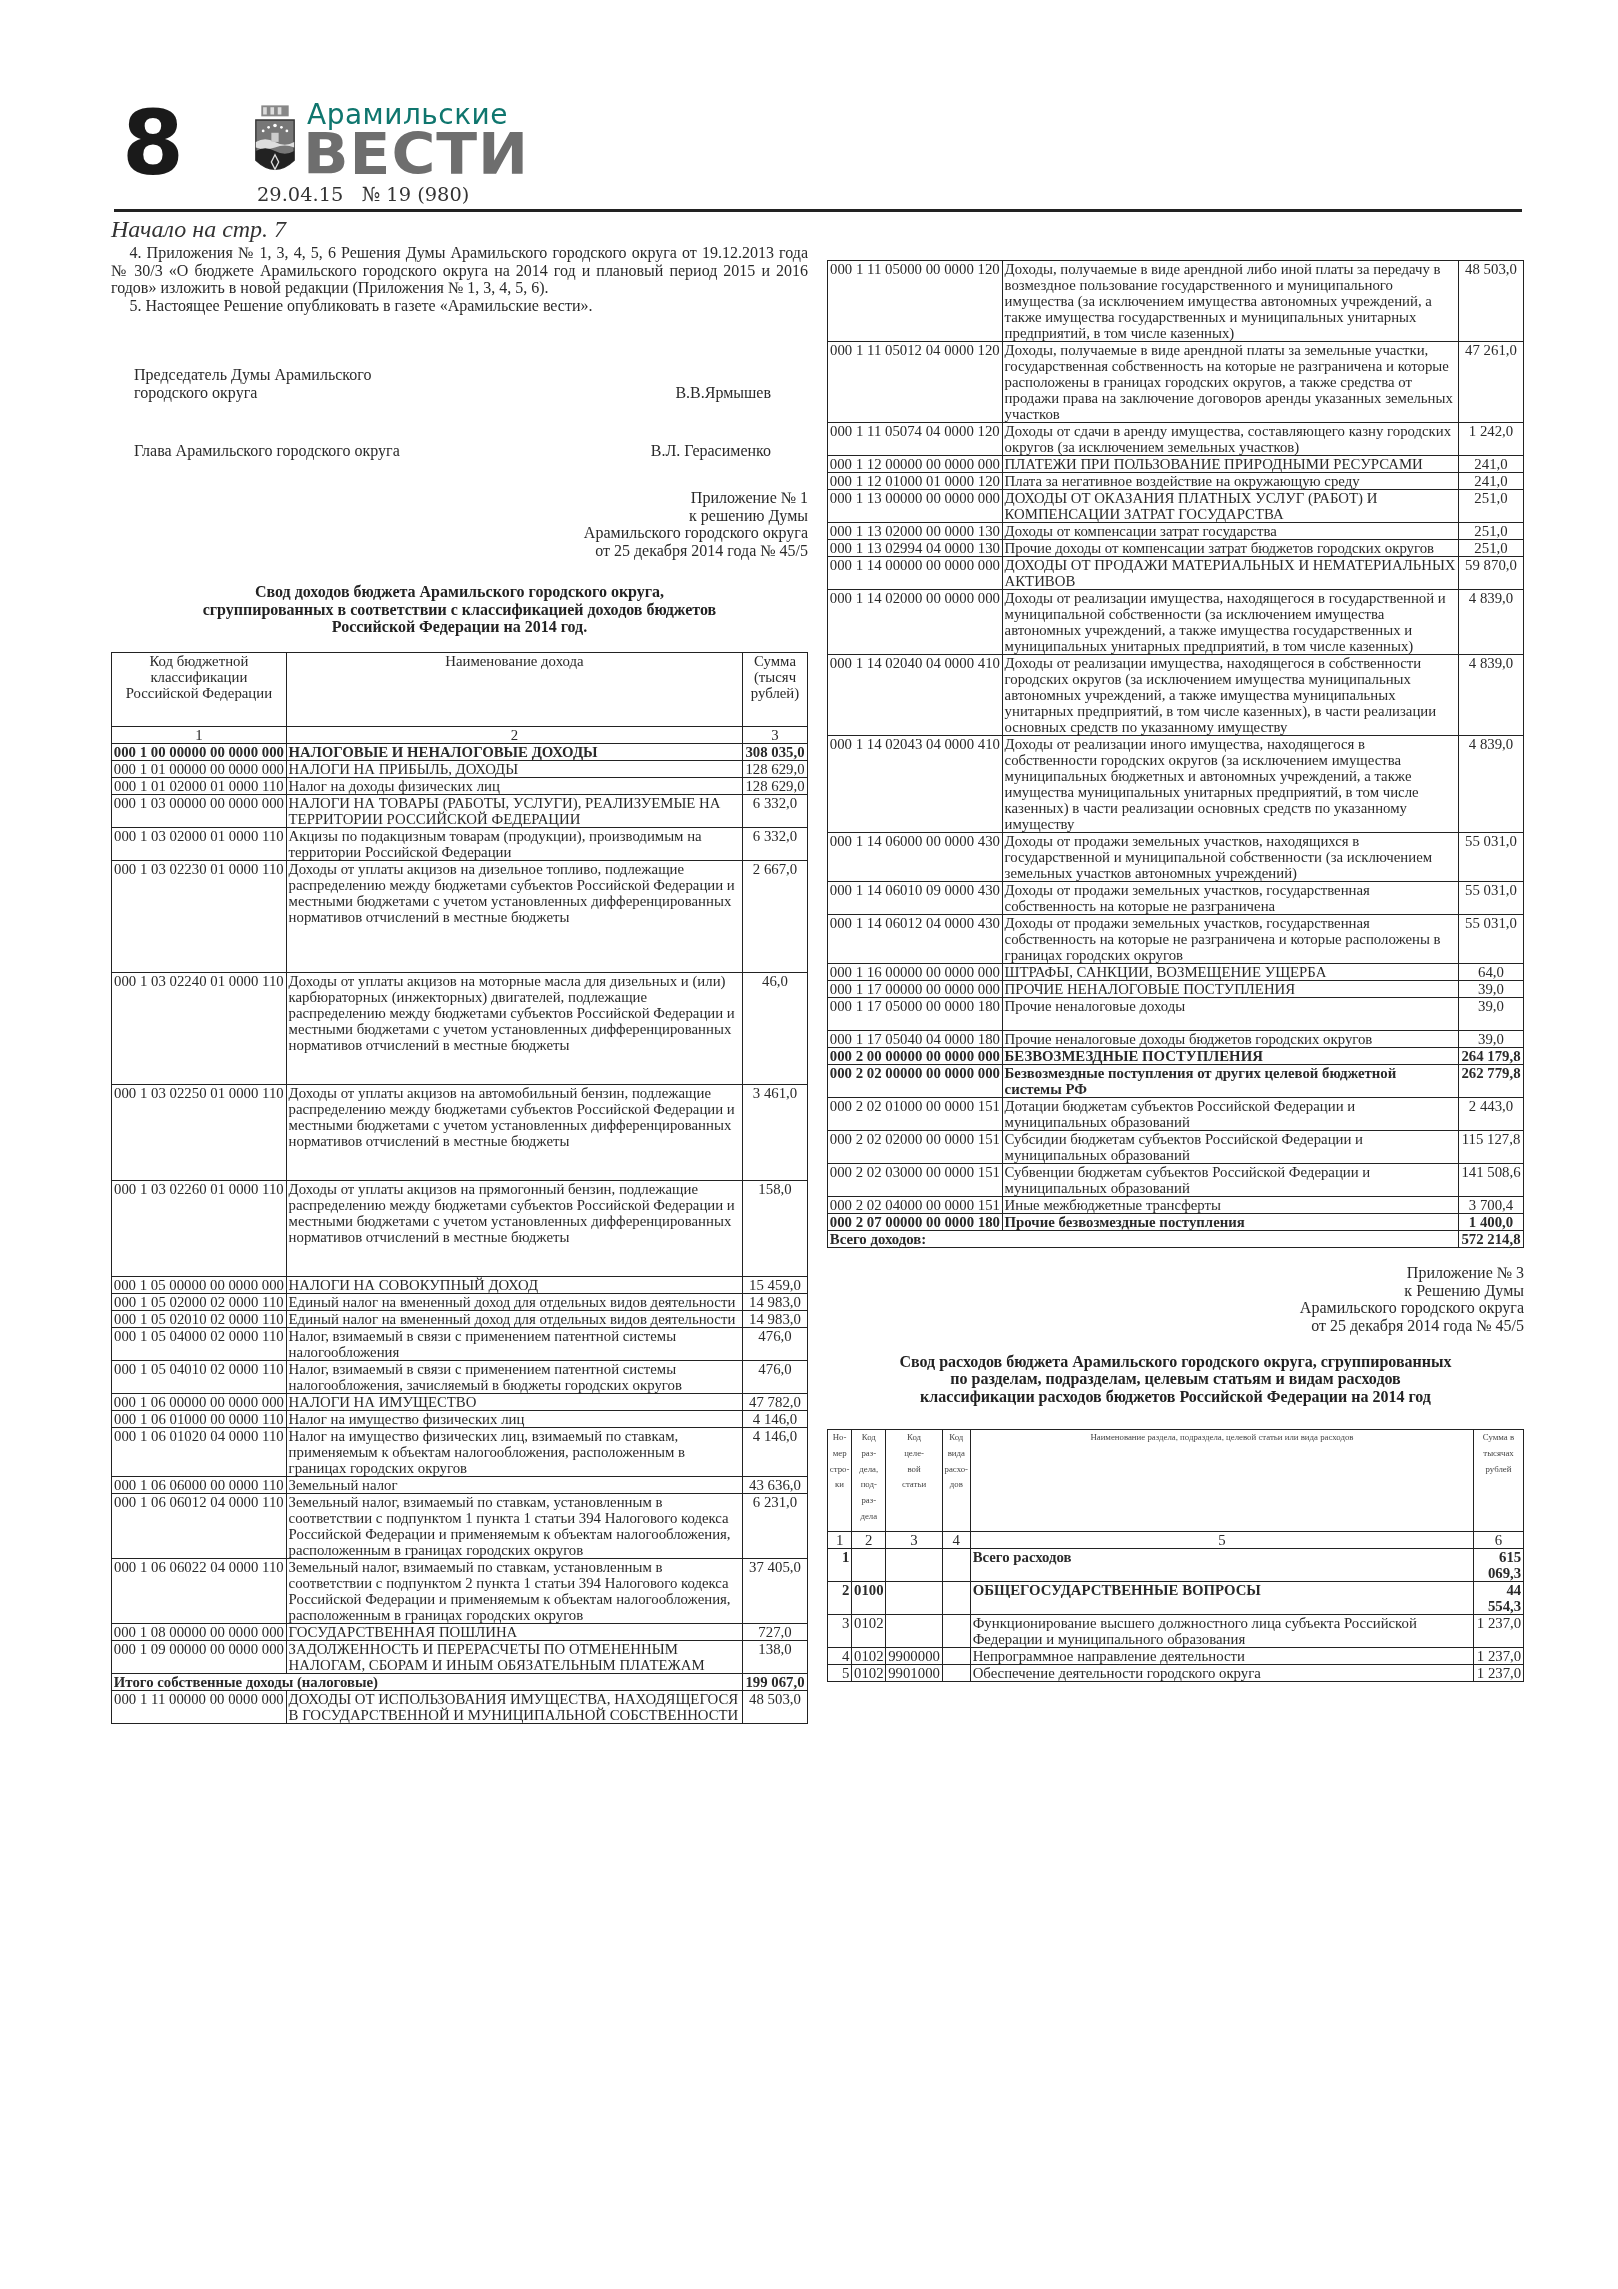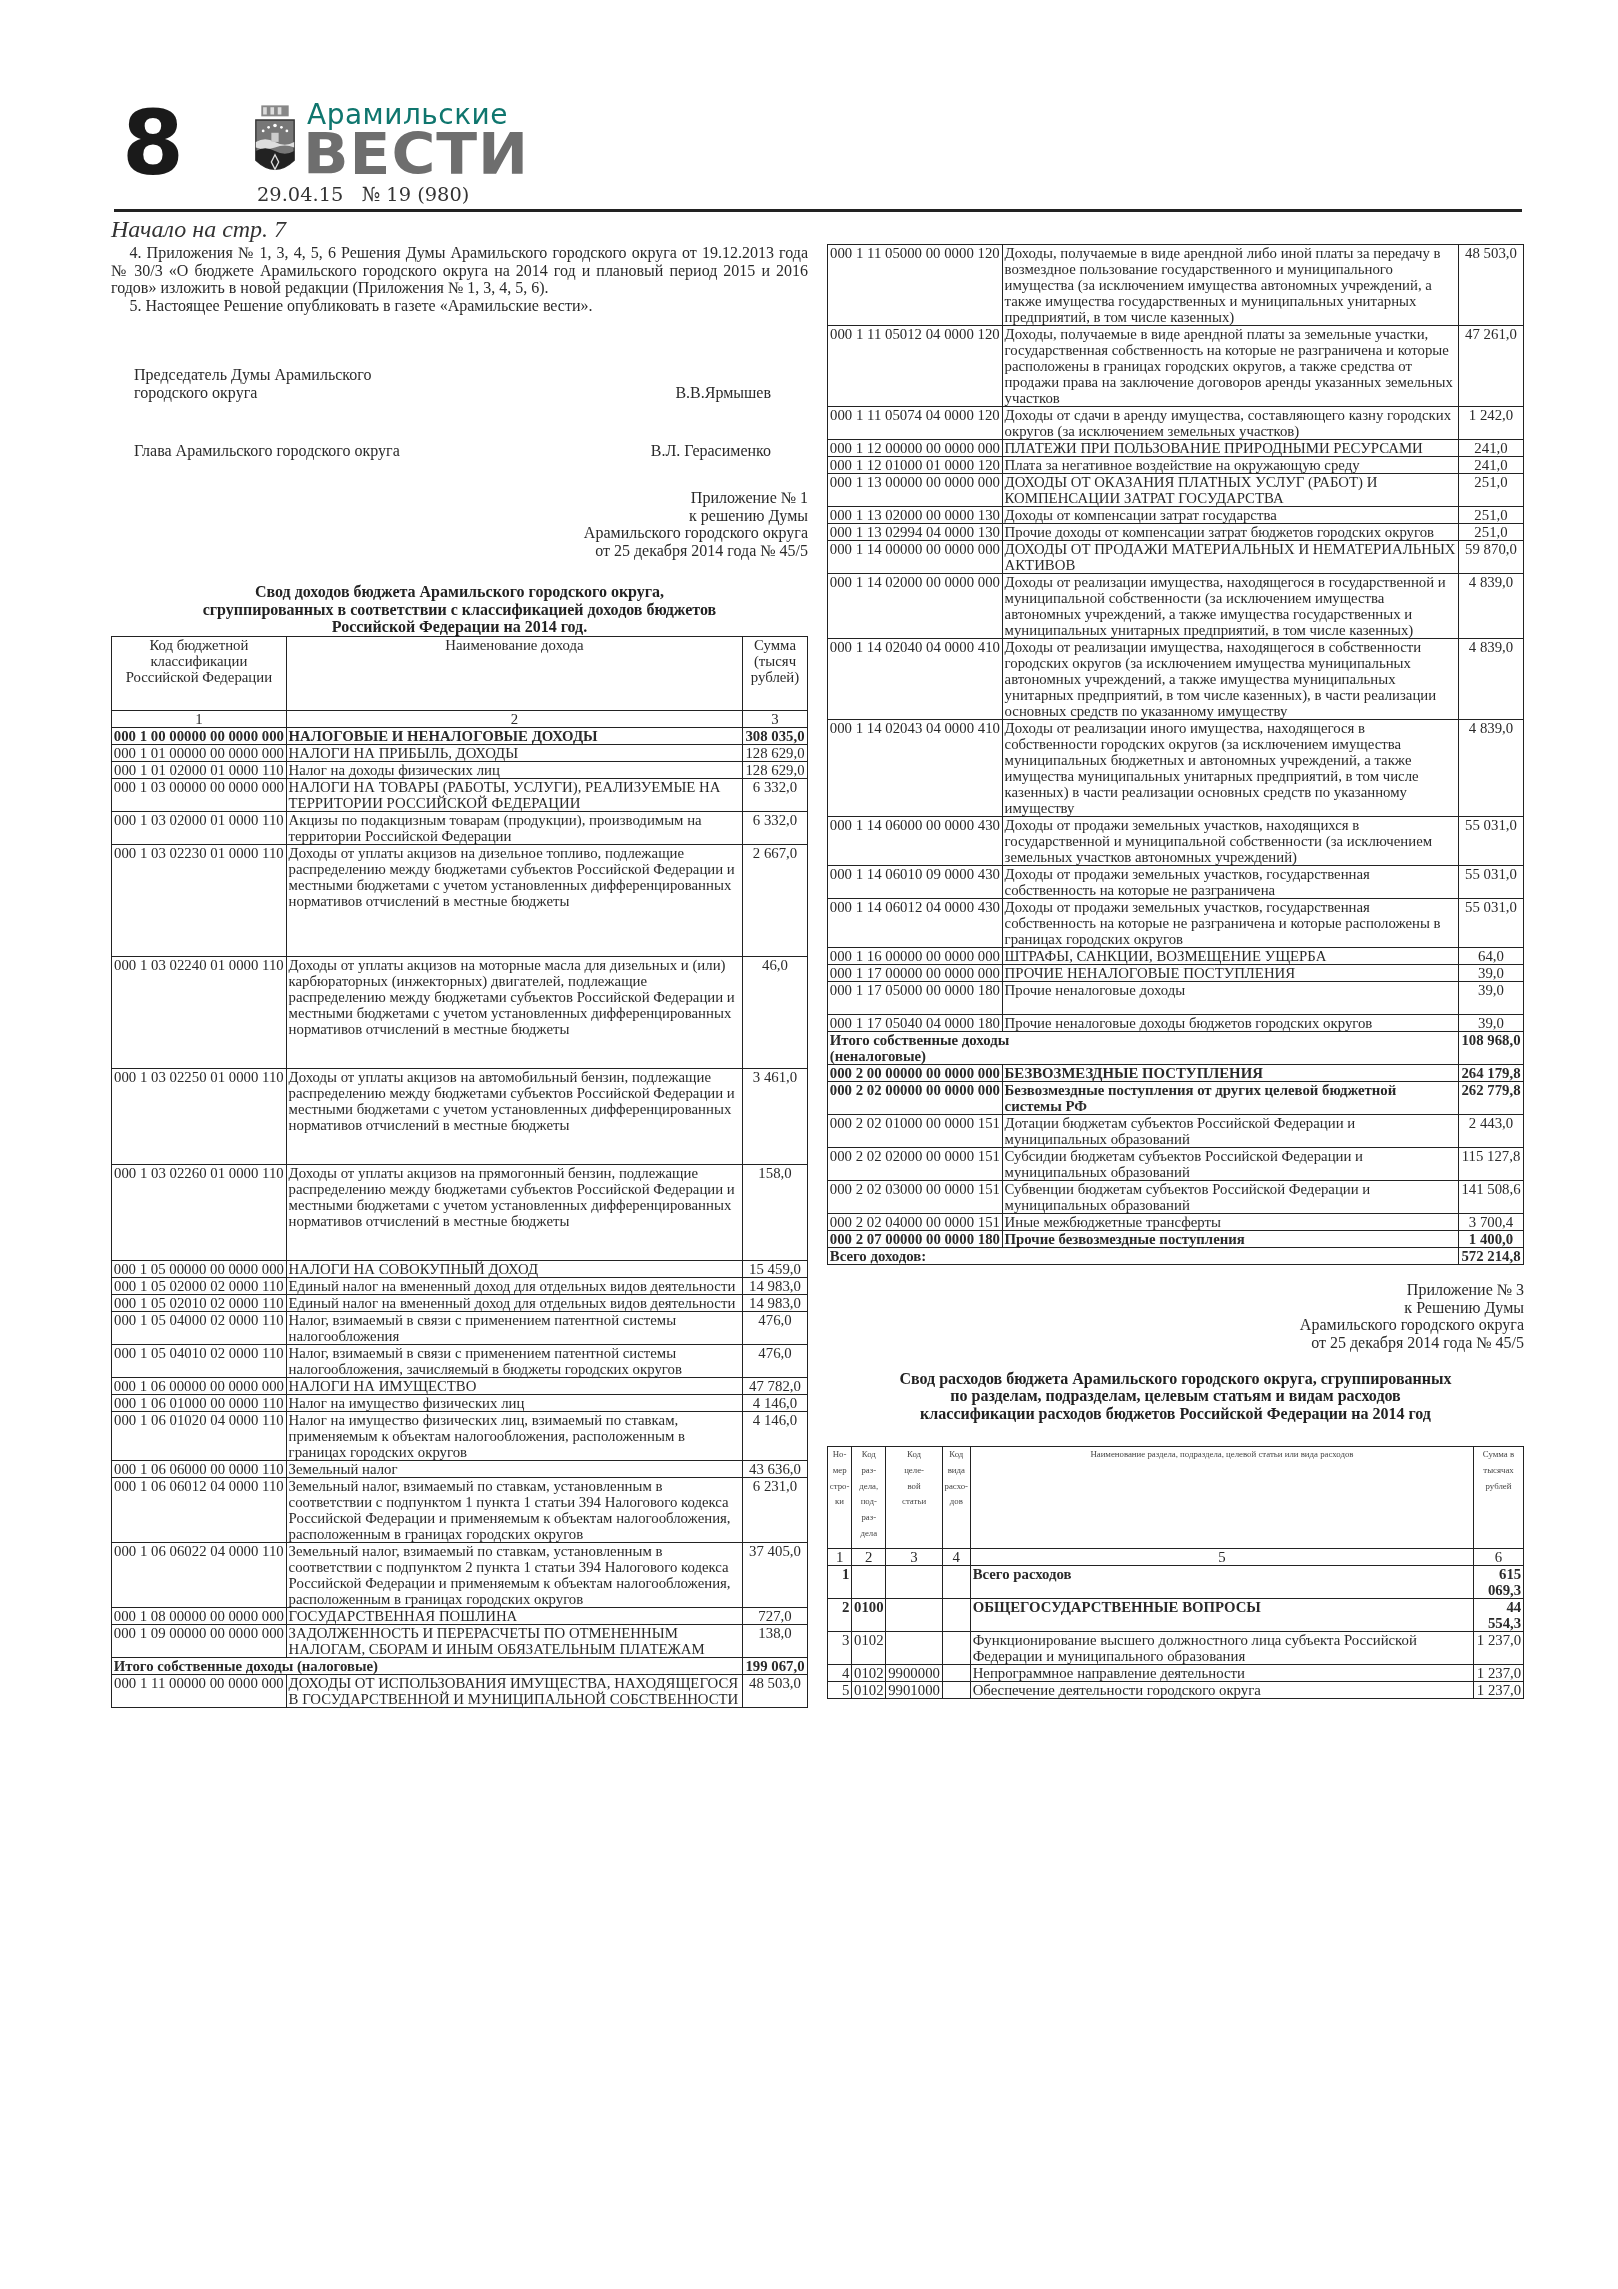--- a/index.html
+++ b/index.html
@@ -34,21 +34,21 @@
   .col-left { position: absolute; left: 111px; top: 244px; width: 697px; }
   .col-right { position: absolute; left: 827px; top: 244px; width: 697px; }
   .para { font-size: 16px; line-height: 17.5px; margin: 0; text-indent: 18.5px; text-align: justify; color: #2a2a2a; }
   .sig { position: relative; font-size: 16px; line-height: 17.5px; color: #2a2a2a; }
   .sig .who { margin-left: 23px; width: 295px; font-family: Liberation Serif, serif; }
   .sig .name { position: absolute; right: 37px; bottom: 0; }
   .appendix-ref { text-align: right; font-size: 16px; line-height: 17.5px; color: #2a2a2a; }
   .section-title {
     text-align: center; font-weight: bold; font-size: 16px; line-height: 17.5px; color: #222;
   }
-  table.fin { border-collapse: collapse; width: 100%; font-size: 14.8px; line-height: 16px; color: #2a2a2a; }
+  table.fin { border-collapse: collapse; width: 100%; font-size: 14.8px; line-height: 16px; color: #2a2a2a; margin-top: 16px; }
   table.fin td { border: 1.8px solid #222; vertical-align: top; padding: 0 1.8px; }
   table.fin td.code { width: 144px; white-space: nowrap; text-align: center; }
   table.fin td.amt { width: 65px; text-align: center; white-space: nowrap; }
   table.fin tr.bold td { font-weight: bold; }
   table.fin td.hdr { text-align: center; height: 74px; }
   table.exp { border-collapse: collapse; width: 100%; font-size: 14.8px; line-height: 16px; color: #2a2a2a; }
   table.exp td { border: 1.8px solid #222; vertical-align: top; padding: 0 1.8px; }
   table.exp td.hdr { font-size: 8.8px; line-height: 15.7px; text-align: center; color: #444; height: 102px; }
   table.exp td.n { text-align: right; width: 24px; }
   table.exp td.c2 { width: 30px; }
@@ -342,24 +342,20 @@
         </tr>
         <tr>
           <td class="code">000 1 17 05000 00 0000 180</td>
           <td style="padding-bottom: 15.7px;">Прочие неналоговые доходы</td>
           <td class="amt">39,0</td>
         </tr>
         <tr>
           <td class="code">000 1 17 05040 04 0000 180</td>
           <td>Прочие неналоговые доходы бюджетов городских округов</td>
           <td class="amt">39,0</td>
-        </tr>
-        <tr class="bold">
-          <td colspan="2" style="padding-right: 351px;">Итого собственные доходы (неналоговые)</td>
-          <td class="amt">108 968,0</td>
         </tr>
         <tr class="bold">
           <td class="code">000 2 00 00000 00 0000 000</td>
           <td>БЕЗВОЗМЕЗДНЫЕ ПОСТУПЛЕНИЯ</td>
           <td class="amt">264 179,8</td>
         </tr>
         <tr class="bold">
           <td class="code">000 2 02 00000 00 0000 000</td>
           <td>Безвозмездные поступления от других целевой бюджетной системы РФ</td>
           <td class="amt">262 779,8</td>

